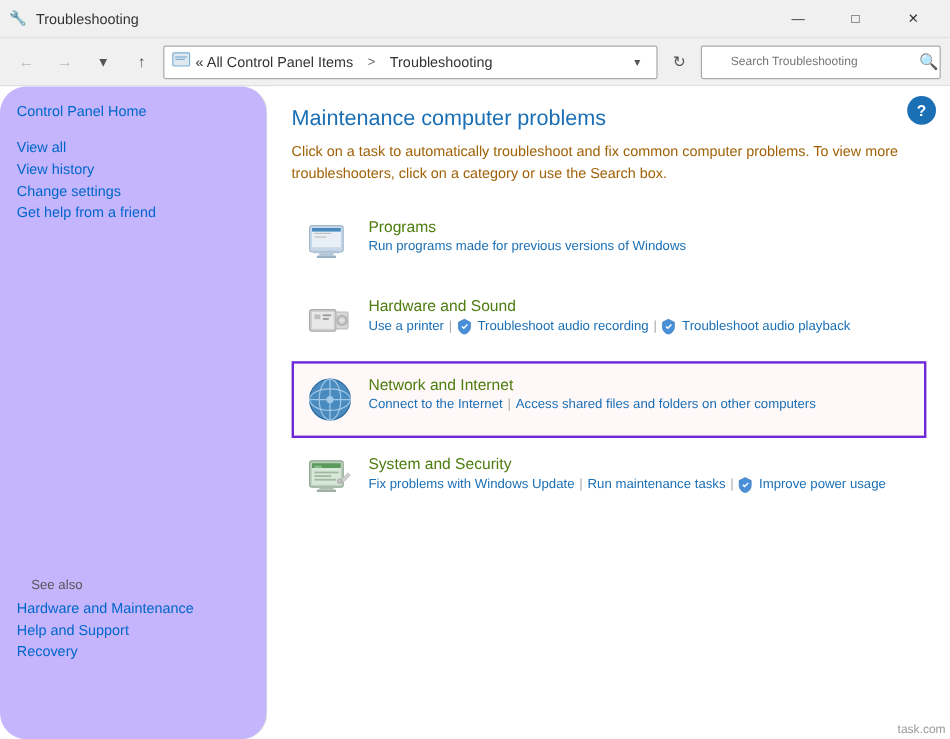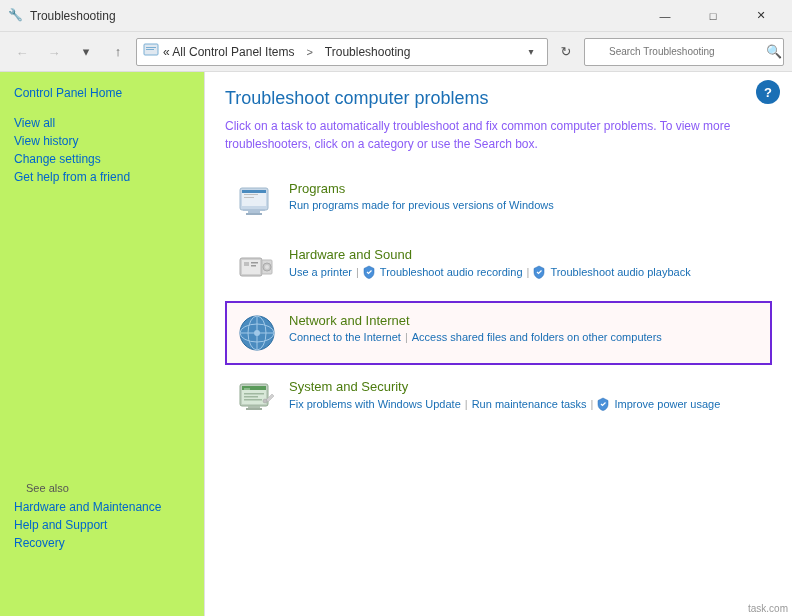--- a/index.html
+++ b/index.html
@@ -159,25 +159,26 @@
 
     
     .main-container {
       display: flex;
       height: calc(616px - 32px - 40px);
       background: white;
     }
 
     
     .sidebar {
-      width: 205px;
-      background: #bef264;
+      width: 223px;
+      background: #c4b5fd;
       border-right: 1px solid #e0e0e0;
       padding: 12px 0;
       flex-shrink: 0;
+      border-radius: 22px;
     }
     .sidebar-link {
       display: block;
       padding: 2px 14px;
       color: #0066cc;
       text-decoration: none;
       font-size: 12px;
       cursor: pointer;
     }
     .sidebar-section-title {
@@ -196,21 +197,21 @@
     }
 
     .content-title {
       font-size: 18px;
       color: #1a6fb5;
       font-weight: 300;
       margin-bottom: 8px;
     }
     .content-desc {
       font-size: 12px;
-      color: #8b5cf6;
+      color: #a16207;
       margin-bottom: 16px;
       line-height: 1.5;
     }
 
     
     .category-item {
       display: flex;
       align-items: flex-start;
       padding: 10px 10px;
       margin-bottom: 2px;
@@ -349,21 +350,21 @@
     <div class="sidebar-section-title">See also</div>
     <a class="sidebar-link">Hardware and Maintenance</a>
     <a class="sidebar-link">Help and Support</a>
     <a class="sidebar-link">Recovery</a>
   </div>
 
   <div class="content">
 
     <div class="help-btn">?</div>
 
-    <h1 class="content-title">Troubleshoot computer problems</h1>
+    <h1 class="content-title">Maintenance computer problems</h1>
     <p class="content-desc">Click on a task to automatically troubleshoot and fix common computer problems. To view more troubleshooters, click on a category or use the Search box.</p>
 
     <div class="category-item">
       <div class="category-icon">
         <svg class="programs-icon-svg" viewBox="0 0 38 38" xmlns="http://www.w3.org/2000/svg">
           <rect x="2" y="6" width="28" height="22" rx="2" fill="#c8d8e8" stroke="#a0b8cc" stroke-width="1"></rect>
           <rect x="4" y="8" width="24" height="16" fill="#e8eff6"></rect>
           <rect x="4" y="8" width="24" height="3" fill="#4a8bbf"></rect>
           <rect x="5" y="27" width="22" height="2" fill="#b0c4d8"></rect>
           <rect x="10" y="29" width="12" height="2" fill="#b0c4d8"></rect>

